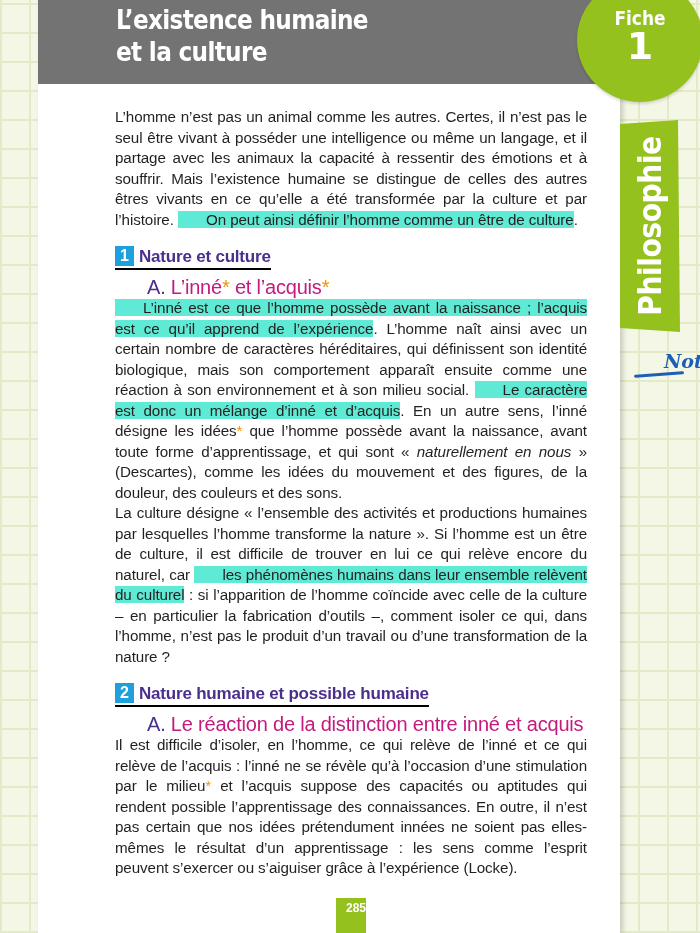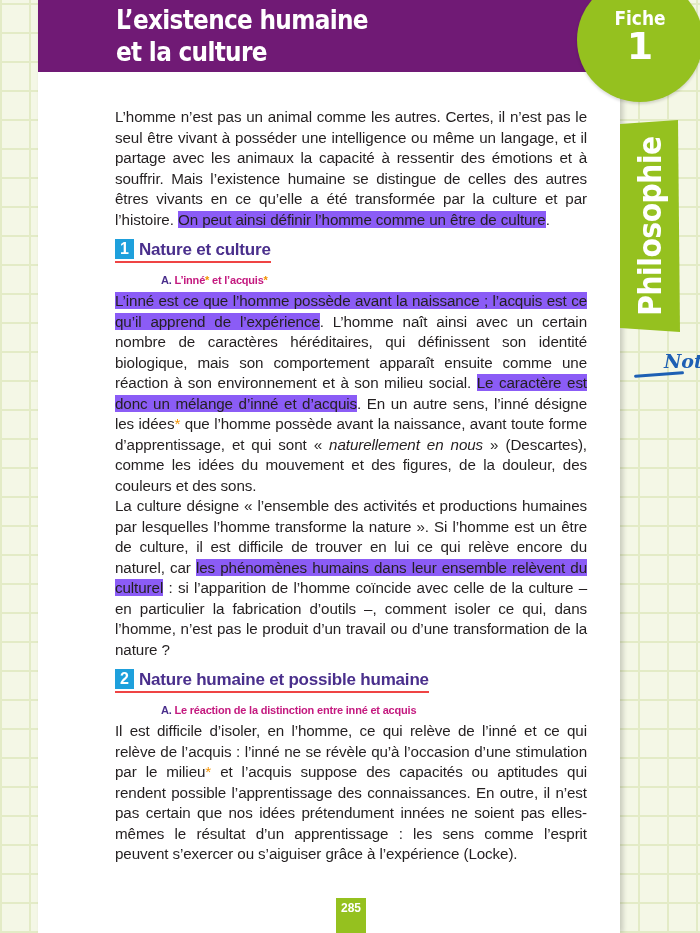--- a/index.html
+++ b/index.html
@@ -18,22 +18,22 @@
     .page {
       position: absolute;
       left: 38px; top: 0;
       width: 582px; height: 933px;
       background: #ffffff;
       box-shadow: 3px 0 5px rgba(0,0,0,0.18);
     }
     .title-bar {
       position: absolute;
       left: 38px; top: 0;
-      width: 582px; height: 72px;
-      background: #701a75;
+      width: 582px; height: 84px;
+      background: #737373;
     }
     .title-bar .title {
       position: absolute;
       left: 78px; top: 4px;
       color: #ffffff;
       font-family: "DejaVu Sans", sans-serif;
       font-weight: bold;
       font-size: 27px;
       line-height: 32px;
       letter-spacing: -0.8px;
@@ -102,27 +102,27 @@
       position: absolute;
       left: 115px; top: 107px;
       width: 472px;
     }
     p.body {
       font-size: 15.2px;
       line-height: 20.5px;
       text-align: justify;
       letter-spacing: -0.1px;
     }
-    .hl { background: #8b5cf6; }
+    .hl { background: #5eead4; padding-left: 28px; }
     .ast { color: #f39200; }
     em { }
     .section-head {
       display: inline-block;
-      margin-top: 9px;
-      border-bottom: 2px solid #ef4444;
+      margin-top: 16px;
+      border-bottom: 2px solid #000000;
       padding-bottom: 1px;
       line-height: 21px;
     }
     .section-num {
       display: inline-block;
       background: #1ea0dc;
       color: #fff;
       font-weight: bold;
       font-size: 16px;
       width: 19px; height: 20px;
@@ -132,37 +132,37 @@
       vertical-align: top;
     }
     .section-title {
       color: #4a2f8c;
       font-weight: bold;
       font-size: 17px;
       letter-spacing: -0.2px;
     }
     .sub-head {
       margin-top: 6px;
-      margin-left: 46px;
-      font-weight: bold;
-      font-size: 11px;
+      margin-left: 32px;
+      font-weight: normal;
+      font-size: 20px;
       line-height: 22px;
       letter-spacing: -0.2px;
     }
     .sub-letter { color: #4a2f8c; }
     .sub-title { color: #c4197f; }
     .page-num {
       position: absolute;
       left: 336px; top: 898px;
       width: 30px; height: 35px;
       background: #95c11f;
       color: #fff;
       font-weight: bold;
       font-size: 12px;
-      text-align: center;
+      text-align: right;
       padding-top: 3px;
     }
   </style>
 </head>
 <body>
 
 <div class="page"></div>
 
 <div class="title-bar">
   <div class="title">

